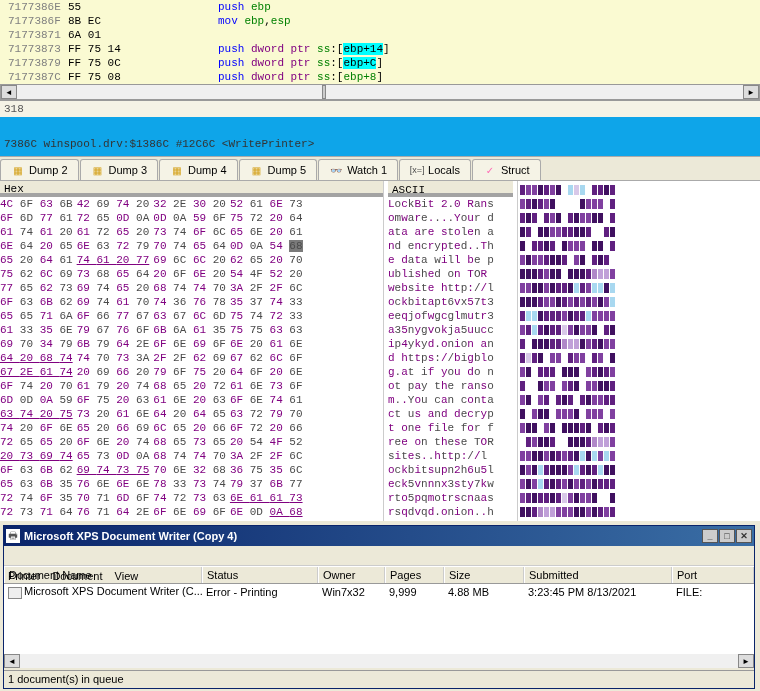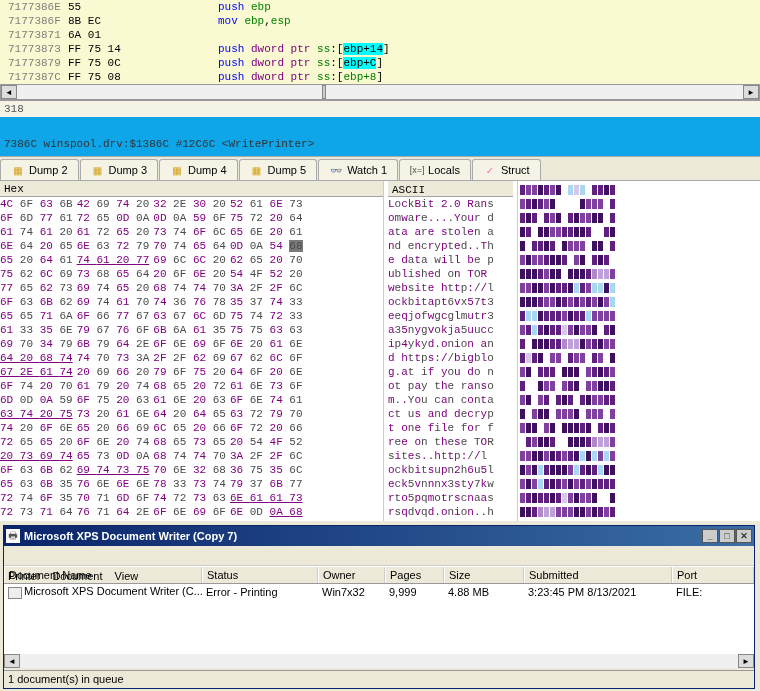--- a/index.html
+++ b/index.html
@@ -31,21 +31,21 @@
   .tabs { display: flex; background: #ece9d8; border-bottom: 1px solid #aaa; height: 24px; align-items: flex-end; }
   .tab { display: flex; align-items: center; padding: 3px 10px; border: 1px solid #aaa; border-bottom: none; background: #f5f3e6; margin-right: 1px; cursor: pointer; font-family: "Tahoma", sans-serif; font-size: 11px; border-radius: 3px 3px 0 0; gap: 4px; }
   .tab-icon { width: 14px; height: 14px; display: inline-flex; align-items: center; justify-content: center; font-size: 10px; }
   .dump-icon { color: #d4a017; }
   .watch-icon { color: #4169e1; }
   .locals-icon { color: #4a4a4a; font-size: 9px; }
   .struct-icon { color: #ff69b4; }
   
   .hexview { display: flex; background: #fff; height: 340px; overflow: hidden; }
   .hex-col { border-right: 1px solid #ccc; }
-  .hex-header { background: #ece9d8; border-bottom: 1px solid #a3a3a3; padding: 2px 4px; font-size: 11px; height: 16px; }
+  .hex-header { background: #ece9d8; border-bottom: 4px solid #a3a3a3; padding: 2px 4px; font-size: 11px; height: 16px; }
   .hex-body { font-size: 11px; line-height: 14px; }
   .hex-data span { color: #800080; margin-right: 0px; }
   .hex-data span.d2 { color: #4a4a4a; }
   .hex-data span.hlink { text-decoration: underline; color: #800080; }
   .hex-data .grp { display: inline-block; margin-right: 4px; white-space: nowrap; }
   .hex-data .sel { background: #7a7a7a; color: #fff; }
   .ascii-col { font-size: 11px; line-height: 14px; padding: 0 4px; }
   .ascii-col span { color: #800080; }
   .ascii-col span.d2 { color: #4a4a4a; }
   .bitmap { width: 120px; background: #fff; padding-top: 2px; }
@@ -656,21 +656,21 @@
         <span class="bpx" style="background: rgb(128, 64, 160);"></span>
         <span class="bpx" style="background: rgb(96, 32, 128);"></span>
       </div>
       <div class="bitmap-row"></div>
     </div>
 </div>
 
 <div class="win">
   <div class="titlebar">
     <span class="titlebar-icon">🖶</span>
-    <span class="titlebar-text">Microsoft XPS Document Writer (Copy 7)</span>
+    <span class="titlebar-text">Microsoft XPS Document Writer (Copy 4)</span>
     <div class="titlebar-btns">
       <div class="tbtn">_</div>
       <div class="tbtn">□</div>
       <div class="tbtn">✕</div>
     </div>
   </div>
   <div class="menubar">
     <span>Printer</span>
     <span>Document</span>
     <span>View</span>

